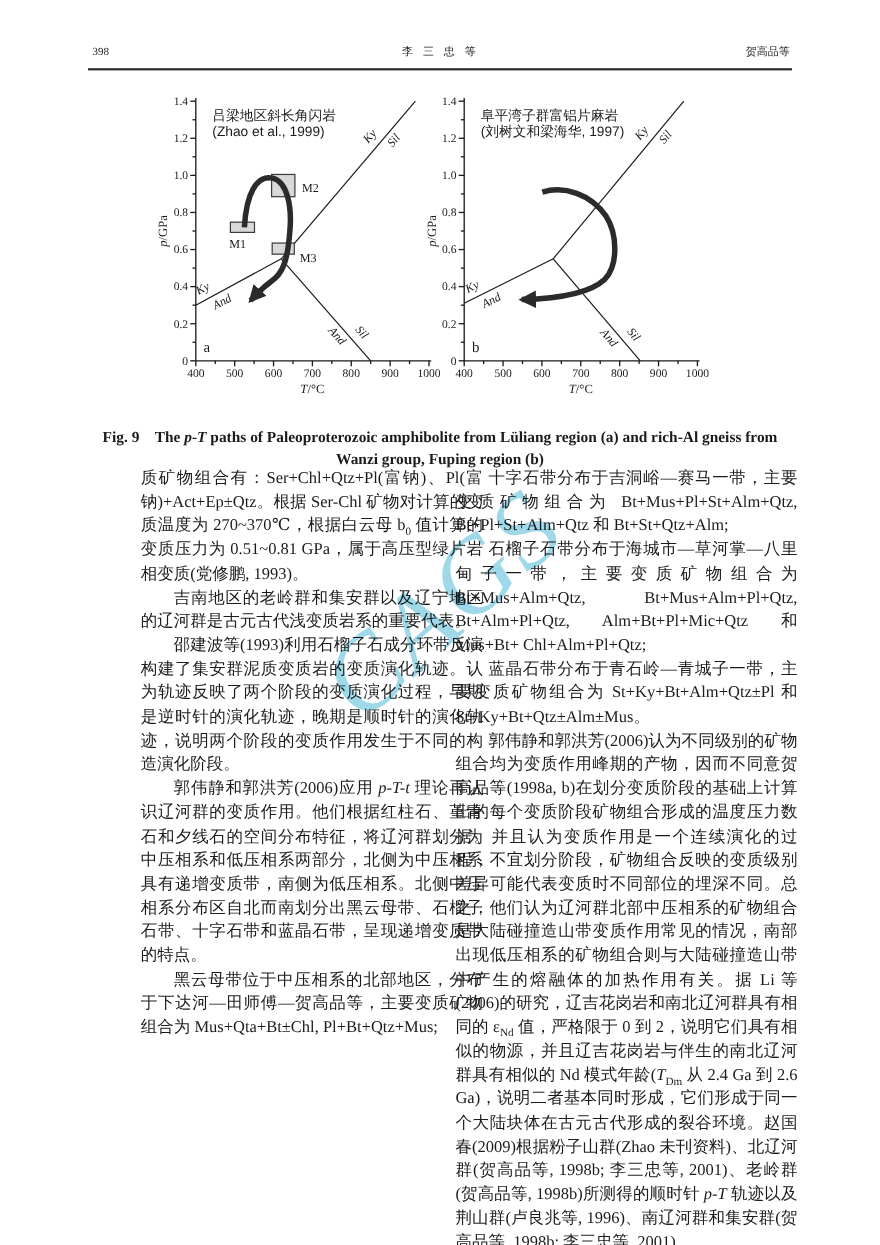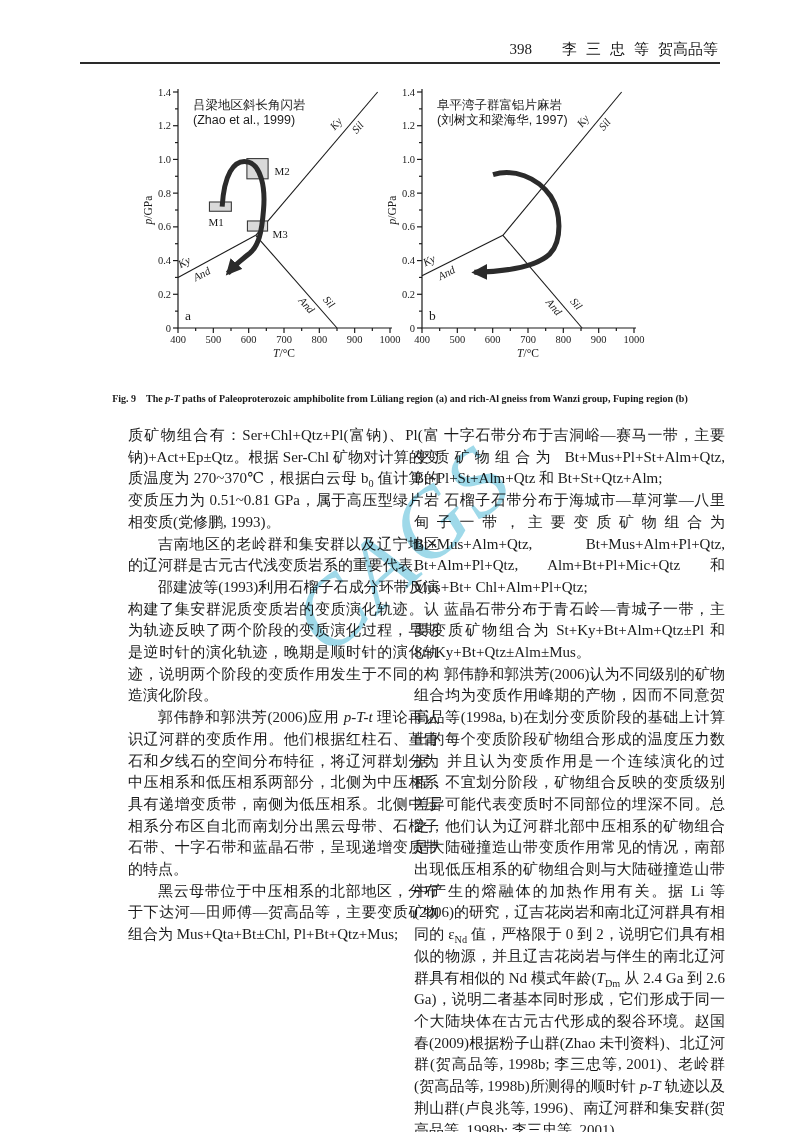--- a/index.html
+++ b/index.html
@@ -1,31 +1,31 @@
 <!DOCTYPE html>
 <html><head>
 <meta charset="utf-8">
 <style>
   html,body{margin:0;padding:0;background:#e8e8e8;}
   .page{position:relative;width:800px;height:1132px;background:#ffffff;margin:0 auto;
         font-family:"Liberation Serif","DejaVu Serif",serif;color:#1b1b1b;overflow:hidden;}
   .header{position:absolute;top:40px;left:84px;right:82px;display:flex;
-          justify-content:flex-end;align-items:baseline;font-size:15px;}
+          justify-content:space-between;align-items:baseline;font-size:10px;}
   .jtitle{letter-spacing:9px;margin-left:30px;}
   .rule{position:absolute;top:62px;left:80px;width:640px;height:1.5px;background:#2a2a2a;}
   svg.chart{position:absolute;overflow:visible;}
   .tick{font-size:10.5px;font-family:"Liberation Serif","DejaVu Serif",serif;}
   .alabel{font-size:11.5px;font-family:"Liberation Serif","DejaVu Serif",serif;}
   .phlab{font-size:11px;font-style:italic;font-family:"Liberation Serif","DejaVu Serif",serif;}
   .ctitle{font-size:12.5px;font-family:"Liberation Sans","DejaVu Sans",sans-serif;}
   .plabel{font-size:13.5px;font-family:"Liberation Serif","DejaVu Serif",serif;}
   .stlab{font-size:11px;font-family:"Liberation Serif","DejaVu Serif",serif;}
   .cap{position:absolute;left:80px;right:80px;text-align:center;font-weight:bold;}
   .cap-cn{top:368px;font-size:15px;font-family:"Liberation Sans","DejaVu Sans",sans-serif;}
-  .cap-en{top:389px;font-size:10px;line-height:19.5px;}
+  .cap-en{top:389px;font-size:14px;line-height:19.5px;}
   .col{position:absolute;top:425px;width:311px;font-size:15px;line-height:21.7px;
        text-align:justify;text-justify:inter-ideograph;}
   .colL{left:84px;margin-left:44px;}
   .colR{left:414px;}
   .col p{margin:0;text-indent:2em;}
   .col p.noind{text-indent:0;}
   sub{font-size:68%;line-height:0;}
   .watermark{position:absolute;left:248px;top:505px;width:310px;height:90px;
              font-size:96px;line-height:88px;font-style:italic;
              font-family:"Liberation Serif","DejaVu Serif",serif;

